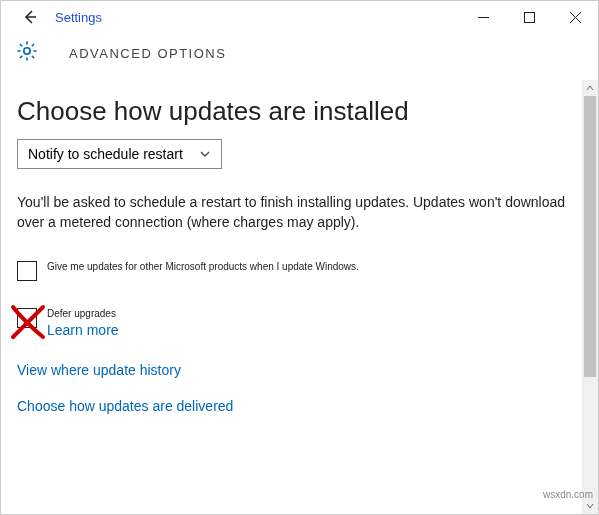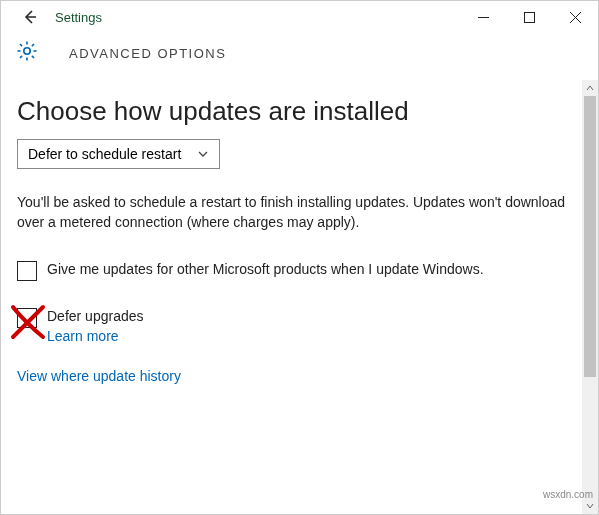--- a/index.html
+++ b/index.html
@@ -33,21 +33,21 @@
     .titlebar .back-btn {
       width: 36px;
       height: 32px;
       display: flex;
       align-items: center;
       justify-content: center;
       cursor: pointer;
     }
     .titlebar .title {
       font-size: 13px;
-      color: #14532d;
+      color: #1d4ed8;
       margin-left: 8px;
       flex: 1;
     }
     .win-controls {
       display: flex;
     }
     .win-controls .wc {
       width: 46px;
       height: 32px;
       display: flex;
@@ -140,21 +140,21 @@
     .checkbox-row .cbox {
       width: 20px;
       height: 20px;
       border: 1.5px solid #222;
       margin-right: 10px;
       flex-shrink: 0;
       margin-top: 1px;
       cursor: pointer;
     }
     .checkbox-row .cb-label {
-      font-size: 14px;
+      font-size: 10px;
       color: #222;
       line-height: 1.4;
     }
     .defer-block {
       position: relative;
       margin-bottom: 22px;
     }
     .defer-block .x-mark {
       position: absolute;
       left: -10px;
@@ -229,21 +229,21 @@
     </div>
     <div class="subtitle">ADVANCED OPTIONS</div>
   </div>
 
   <div class="content-area">
     <div class="content">
 
       <h1 class="section-title">Choose how updates are installed</h1>
 
       <div class="dropdown">
-        <span class="dd-label">Defer to schedule restart</span>
+        <span class="dd-label">Notify to schedule restart</span>
         <svg width="12" height="12" viewBox="0 0 12 12">
           <path d="M2 4 L6 8 L10 4" stroke="#444" stroke-width="1.3" fill="none"></path>
         </svg>
       </div>
 
       <p class="desc">You'll be asked to schedule a restart to finish installing updates. Updates won't download over a metered connection (where charges may apply).</p>
 
       <div class="checkbox-row">
         <div class="cbox"></div>
         <div class="cb-label">Give me updates for other Microsoft products when I update Windows.</div>
@@ -258,20 +258,23 @@
         <div>
           <div class="cb-label">Defer upgrades</div>
           <a class="link">Learn more</a>
         </div>
       </div>
 
       <div class="link-block">
         <a class="link">View where update history</a>
       </div>
 
+      <div class="link-block">
+        <a class="link">Choose how updates are delivered</a>
+      </div>
 
     </div>
 
     <div class="scrollbar">
       <div class="sb-btn">
         <svg width="10" height="10">
             <path d="M2 7 L5 3 L8 7" stroke="#666" stroke-width="1" fill="none"></path>
           </svg>
       </div>
       <div class="sb-track">

